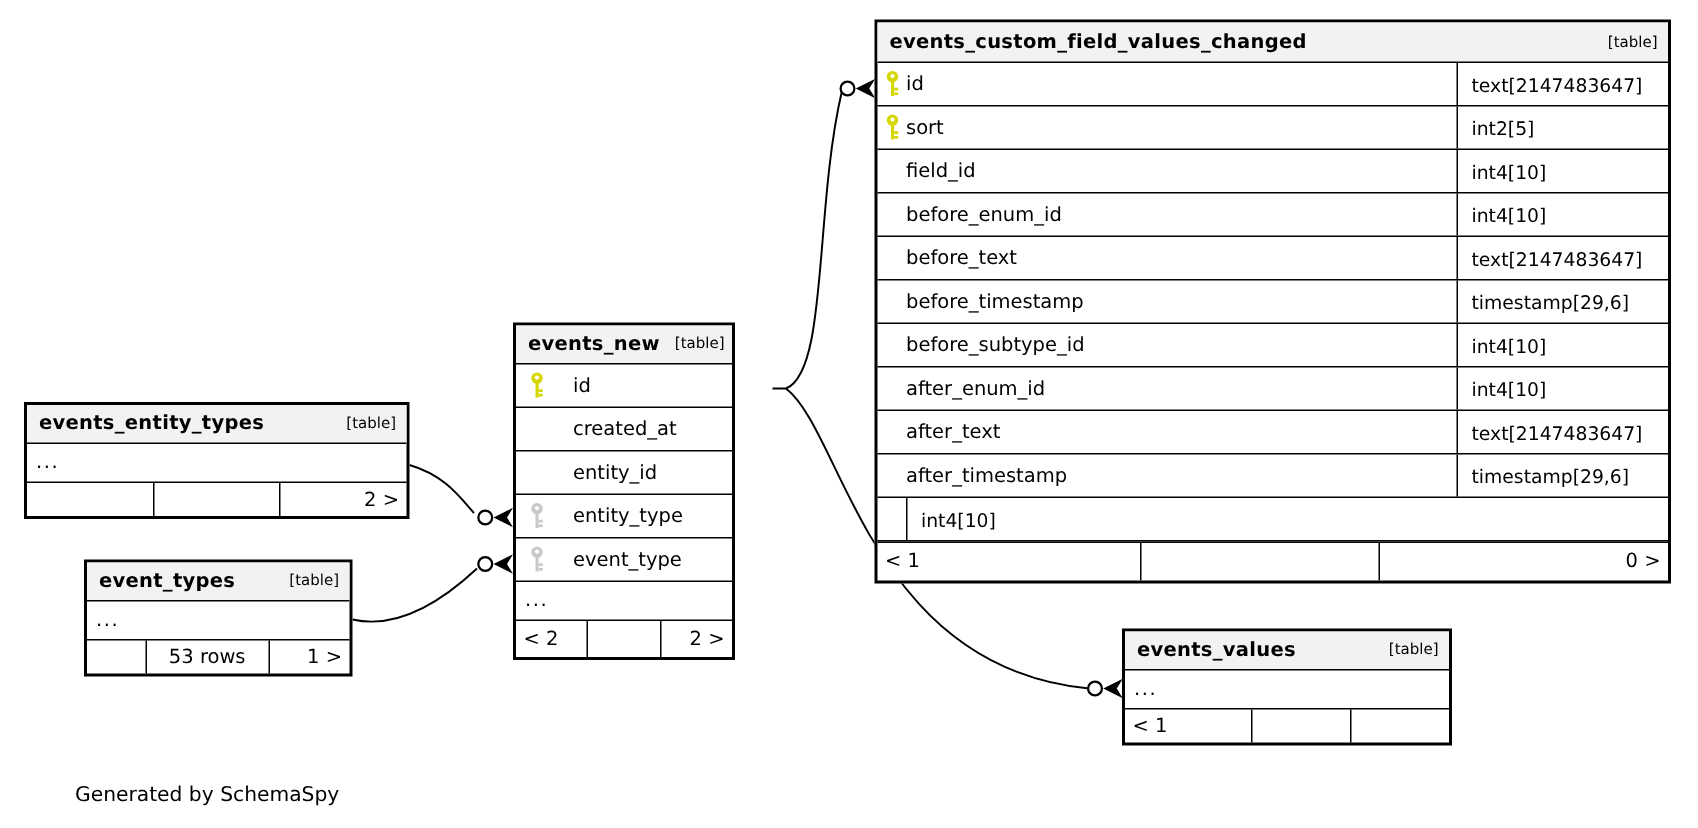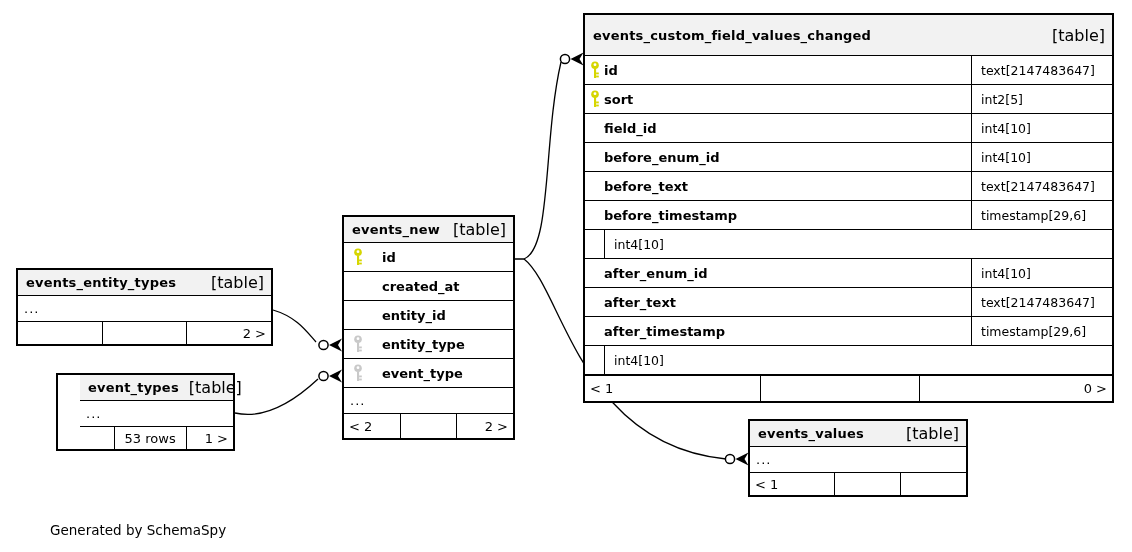--- a/index.html
+++ b/index.html
@@ -10,53 +10,53 @@
     overflow:hidden;
   }
   .wires { position:absolute; left:0; top:0; z-index:1; }
 
   .tbl { position:absolute; background:#fff; border:2px solid #000; z-index:2; }
   .tbl-head {
     display:flex; align-items:center; justify-content:space-between;
     background:#f2f2f2; border-bottom:1px solid #000;
     height:26px; padding:0 7px 0 8px; white-space:nowrap;
   }
-  .big .tbl-head { height:41px; }
+  .big .tbl-head { height:27px; }
   .tname { font-weight:bold; font-size:13px; letter-spacing:.2px; }
-  .ttag  { font-size:16px; margin-left:10px; }
+  .ttag  { font-size:10px; margin-left:10px; }
 
   .trow {
     display:flex; align-items:center; height:29px;
     border-bottom:1px solid #000; font-size:13px; white-space:nowrap;
   }
   .tbl .trow:last-child { border-bottom:none; }
   .kslot { width:19px; padding-left:5px; display:flex; align-items:center; }
   .t-en .kslot { width:38px; padding-left:9px; }
-  .cname { flex:1;font-weight:bold; }
+  .cname { flex:1; }
   .ctype {
     width:141px; align-self:stretch; display:flex; align-items:center;
     border-left:1px solid #000; padding-left:9px; font-size:12.5px;
   }
   .tell {
     height:26px; border-bottom:1px solid #000; display:flex;
     align-items:center; padding-left:6px; font-size:13px; letter-spacing:1px;
   }
   .tfoot { display:flex; height:22px; font-size:13px; }
   .t-en .tfoot { height:24px; }
   .big  .tfoot { height:26px; }
   .fcell { flex:1; display:flex; align-items:center; padding:0 5px; white-space:nowrap; }
   .fcell + .fcell { border-left:1px solid #000; }
   .fl { justify-content:flex-start; }
   .fm { justify-content:center; }
   .fr { justify-content:flex-end; }
 
   
   #t-eet  { left:16px;  top:268px; width:257px; }
-  #t-et   { left:56px;  top:373px; width:179px;padding-left:22px; }
-  #t-en   { left:342px; top:215px; width:173px; }
+  #t-et   { left:56px;  top:373px; width:179px; }
+  #t-en   { left:342px; top:215px; width:148px; }
   #t-cfvc { left:583px; top:13px;  width:531px; }
   #t-ev   { left:748px; top:419px; width:220px; }
 
   #t-cfvc .fcell:nth-child(1){flex:0 0 33.2%;}
   #t-cfvc .fcell:nth-child(2){flex:0 0 30.2%;}
   #t-et  .fcell:nth-child(1){flex:0 0 22%;}
   #t-et  .fcell:nth-child(2){flex:0 0 47%;}
   #t-ev  .fcell:nth-child(1){flex:0 0 39%;}
   #t-ev  .fcell:nth-child(2){flex:0 0 30.5%;}
 
@@ -219,20 +219,21 @@
       <span class="cname">before_text</span>
       <span class="ctype">text[2147483647]</span>
     </div>
     <div class="trow">
       <span class="kslot"></span>
       <span class="cname">before_timestamp</span>
       <span class="ctype">timestamp[29,6]</span>
     </div>
     <div class="trow">
       <span class="kslot"></span>
+      <span class="cname">before_subtype_id</span>
       <span class="ctype">int4[10]</span>
     </div>
     <div class="trow">
       <span class="kslot"></span>
       <span class="cname">after_enum_id</span>
       <span class="ctype">int4[10]</span>
     </div>
     <div class="trow">
       <span class="kslot"></span>
       <span class="cname">after_text</span>

